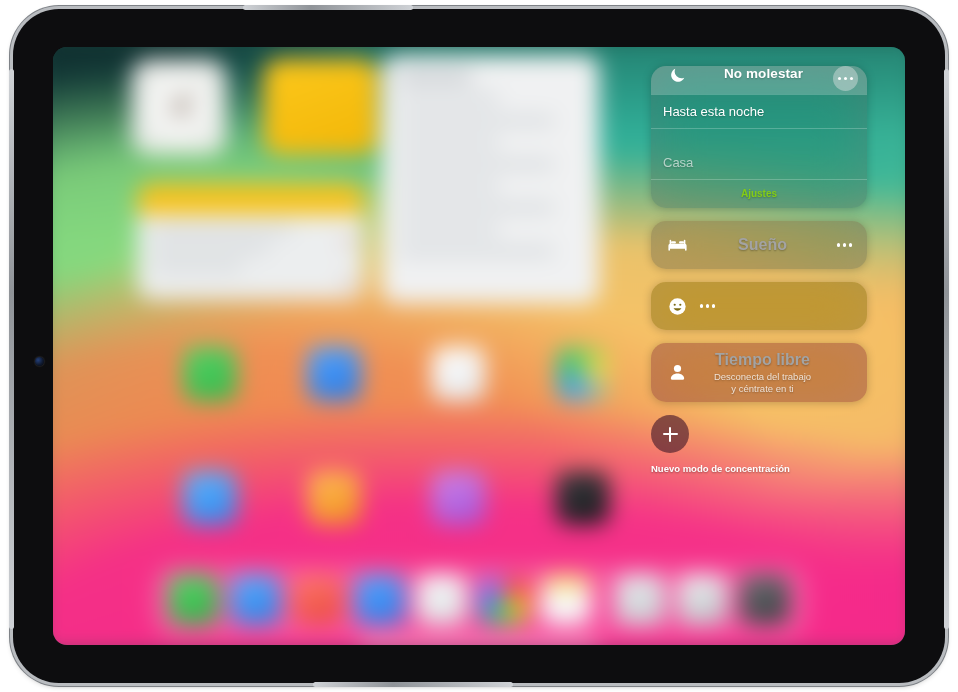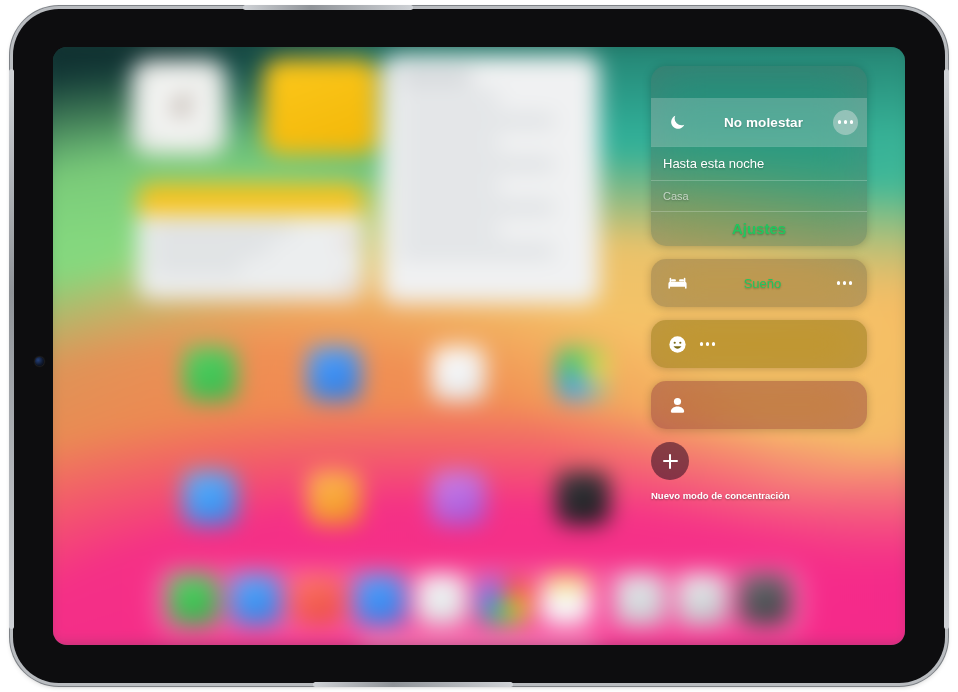--- a/index.html
+++ b/index.html
@@ -162,62 +162,61 @@
     overflow:hidden;
     background:rgba(105,105,105,.42);
     backdrop-filter:blur(24px) saturate(150%);
     -webkit-backdrop-filter:blur(24px) saturate(150%);
     box-shadow:0 1px 10px rgba(0,0,0,.22);
     margin-bottom:13px;
   }
 
   
   .dnd-head{
-    display:flex; align-items:center;
-    height:48px; padding:0 9px;
+    display:flex; 
+    height:28px; padding:0 9px;
     background:rgba(235,235,235,.24);
     position:relative;
-    margin-top:32px;
   }
   .dnd-head .moonwrap{ width:34px; display:flex; justify-content:center; }
   .dnd-title{
     flex:1; text-align:center; color:#fff; font-size:13.5px; font-weight:600;
     letter-spacing:.1px; text-shadow:0 1px 2px rgba(0,0,0,.25);
   }
   .more-btn{
     width:25px; height:25px; border-radius:50%;
     background:rgba(230,230,230,.42);
     display:flex; align-items:center; justify-content:center; gap:2.5px;
     flex-shrink:0;
   }
   .more-btn i{ width:3.2px; height:3.2px; border-radius:50%; background:#fff; display:block; }
 
   .dnd-row{
     padding:9px 12px 9px 12px;
     border-top:.5px solid rgba(255,255,255,.22);
     color:#fff;
   }
   .dnd-row .main{ font-size:13px; font-weight:500; text-shadow:0 1px 2px rgba(0,0,0,.28); }
-  .dnd-row .sub{ font-size:11px; color:rgba(255,255,255,.62); margin-top:0; text-shadow:0 1px 2px rgba(0,0,0,.25); }
+  .dnd-row .sub{ font-size:13px; color:rgba(255,255,255,.62); margin-top:17px; text-shadow:0 1px 2px rgba(0,0,0,.25); }
   .dnd-settings{
     border-top:.5px solid rgba(255,255,255,.22);
     text-align:center; padding:8px 18px 9px;
-    color:#22c55e; font-size:15px; font-weight:600; text-shadow:0 1px 2px rgba(0,0,0,.28);
+    color:#84cc16; font-size:10px; font-weight:600; text-shadow:0 1px 2px rgba(0,0,0,.28);
   }
 
   
   .mode{
     display:flex; align-items:center;
     min-height:48px; padding:7px 9px;
     position:relative;
   }
   .mode .iconwrap{ width:34px; display:flex; justify-content:center; align-items:center; flex-shrink:0; }
   .mode .labels{ flex:1; text-align:center; padding:0 2px; }
   .mode .nm{
-    color:#22c55e; font-size:13px; font-weight:400; line-height:1.25;
+    color:#a3a3a3; font-size:16px; font-weight:700; line-height:1.25;
     text-shadow:0 1px 2px rgba(0,0,0,.3);
   }
   .mode .dsc{
     color:rgba(255,255,255,.78); font-size:9.5px; line-height:1.28; margin-top:1px;
     text-shadow:0 1px 2px rgba(0,0,0,.28);
   }
   .mode .more-slot{ width:27px; display:flex; justify-content:center; flex-shrink:0; }
 
   
   .card.c-dnd     { background:rgba(96,102,98,.40); }
@@ -388,20 +387,25 @@
       </div>
 
       <div class="card c-free">
         <div class="mode">
           <span class="iconwrap">
             <svg width="21" height="21" viewBox="0 0 24 24" fill="#fff">
               <circle cx="12" cy="7.4" r="4.1"></circle>
               <path d="M12 13c-4.3 0-7.6 2.6-7.6 5.6 0 1.1.9 1.8 2.1 1.8h11c1.2 0 2.1-.7 2.1-1.8 0-3-3.3-5.6-7.6-5.6z"></path>
             </svg>
           </span>
+          <span class="labels">
+            <span class="nm">Tiempo libre</span>
+            <span class="dsc" style="display:block;white-space:pre-line">Desconecta del trabajo
+y céntrate en ti</span>
+          </span>
           <span class="more-slot"></span>
         </div>
       </div>
 
 
       <div class="newfocus">
         <span class="plus-btn">
           <span class="h"></span>
             <span class="v"></span>
         </span>

